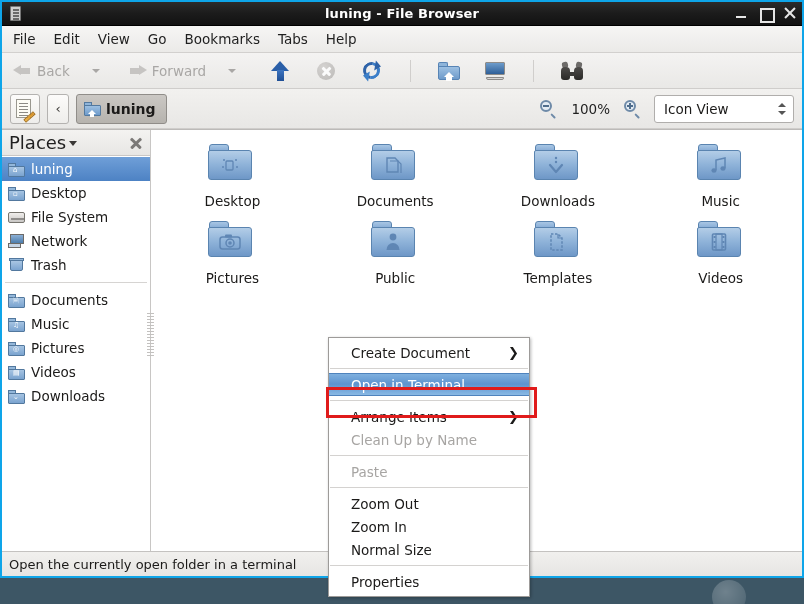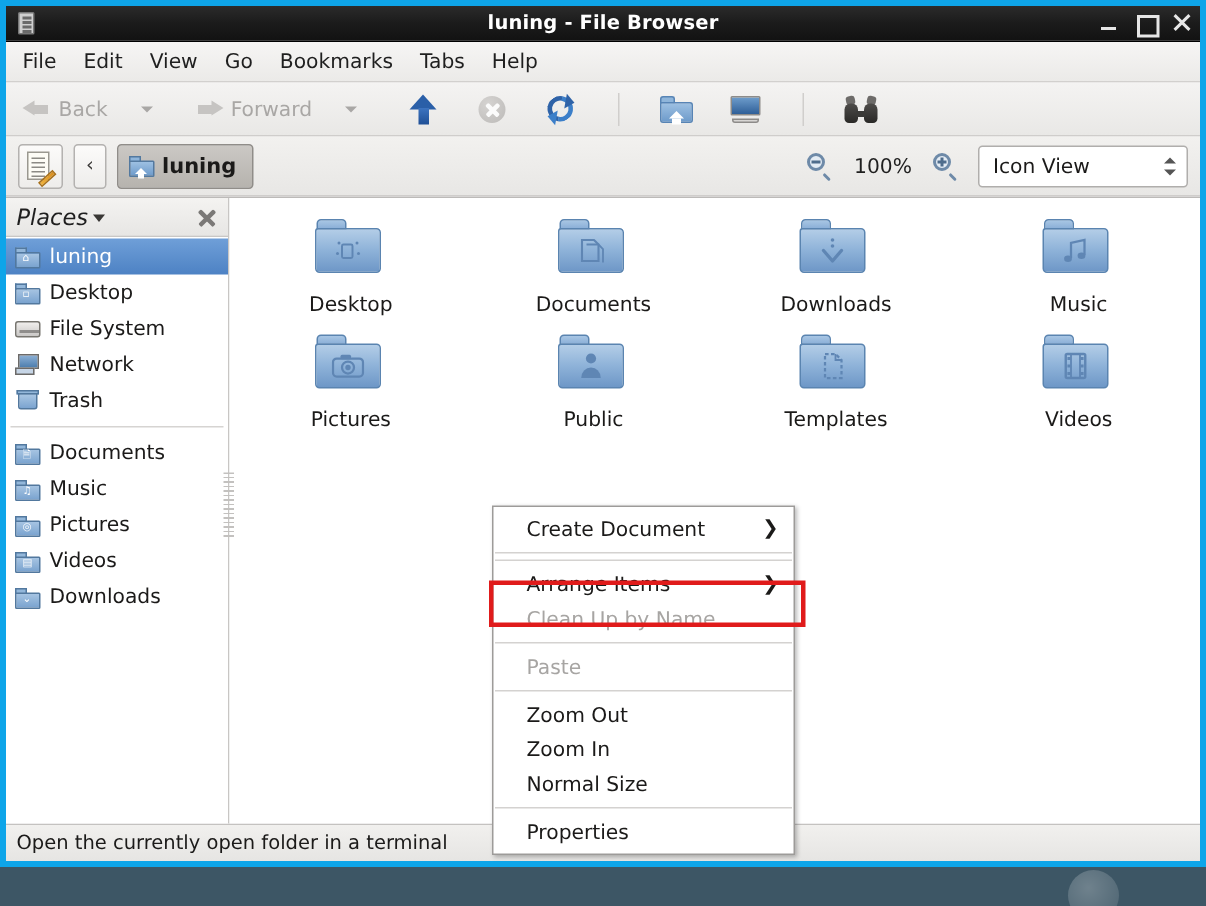--- a/index.html
+++ b/index.html
@@ -14,21 +14,21 @@
     width: 804px; height: 604px;
     background: #3d5665;
   }
 
   
   #window {
     position: absolute;
     left: 0; top: 0;
     width: 804px; height: 578px;
     background: #f2f1f0;
-    border: 4px solid #0ea5e9;
+    border: 2px solid #0ea5e9;
     display: flex; flex-direction: column;
     overflow: hidden;
   }
 
   
   #titlebar {
     height: 24px;
     background: linear-gradient(to bottom, #2b2b2b 0%, #1b1b1b 50%, #121212 100%);
     display: flex; align-items: center;
     position: relative;
@@ -407,21 +407,21 @@
     position: relative;
   }
   #places-header {
     height: 26px;
     background: linear-gradient(to bottom, #f4f3f1, #e7e6e4);
     border-bottom: 1px solid #c9c7c5;
     display: flex; align-items: center;
     padding: 0 7px;
     flex: 0 0 26px;
   }
-  #places-header .ph-label { font-size: 15px; color: #1f1f1f; font-style: italic; }
+  #places-header .ph-label { font-size: 18px; color: #1f1f1f; }
   #places-header .ph-caret {
     width: 10px; height: 10px; margin-left: 3px; position: relative;
   }
   #places-header .ph-caret::after {
     content: ""; position: absolute; left: 0; top: 3px;
     border-left: 4.5px solid transparent; border-right: 4.5px solid transparent;
     border-top: 5px solid #3a3836;
   }
   #places-header .ph-close {
     margin-left: auto; width: 14px; height: 14px; position: relative; cursor: pointer;
@@ -965,20 +965,23 @@
     </div>
 
   </div>
 
   <div id="ctxmenu">
     <div class="ctx-item">
       <span>Create Document</span>
       <span class="submenu-arrow">❯</span>
     </div>
     <div class="ctx-sep"></div>
+    <div class="ctx-item highlight">
+      <span>Open in Terminal</span>
+    </div>
     <div class="ctx-sep"></div>
     <div class="ctx-item">
       <span>Arrange Items</span>
       <span class="submenu-arrow">❯</span>
     </div>
     <div class="ctx-item disabled">
       <span>Clean Up by Name</span>
     </div>
     <div class="ctx-sep"></div>
     <div class="ctx-item disabled">

